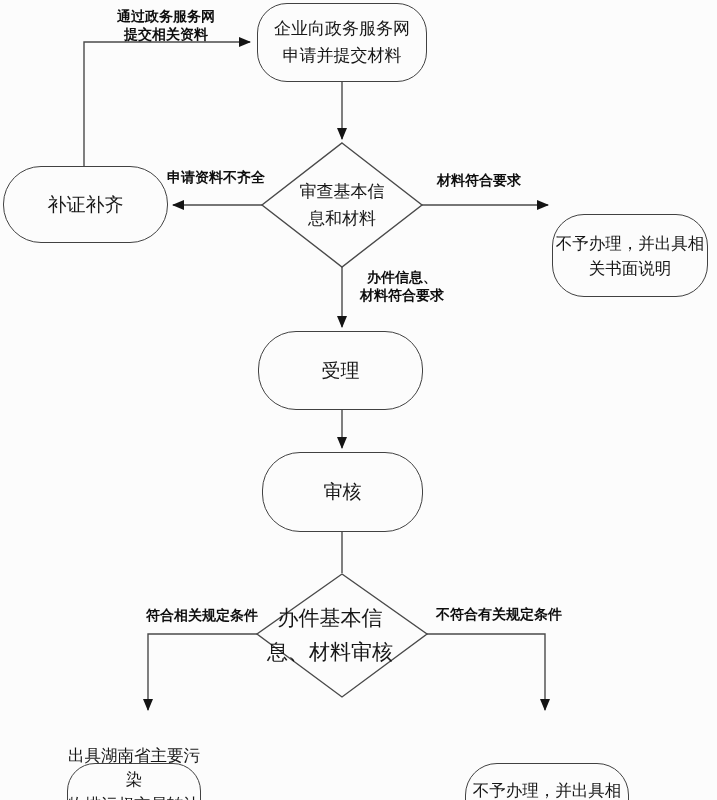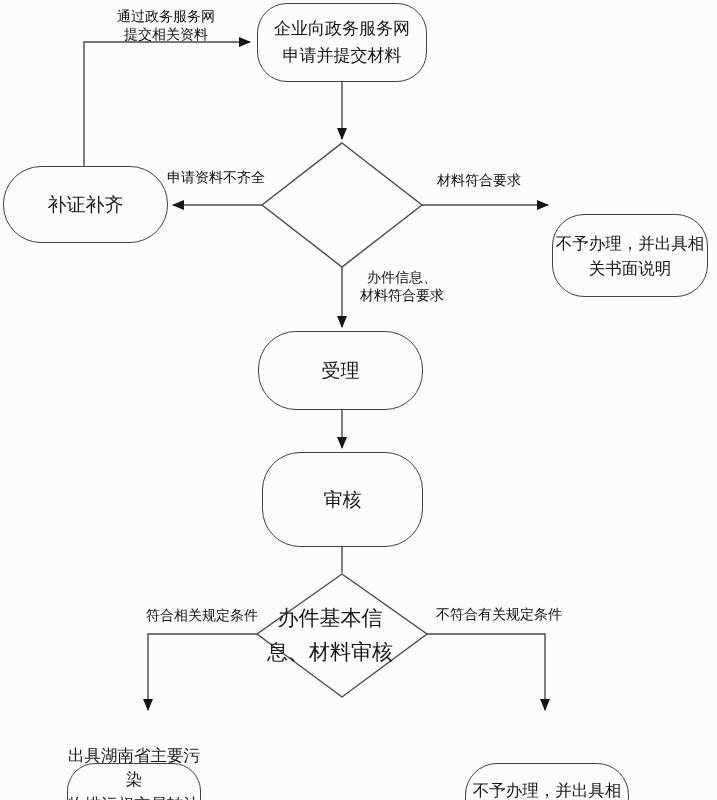--- a/index.html
+++ b/index.html
@@ -18,30 +18,30 @@
     font-size:17px;line-height:1.55;color:#161616;
   }
   .node.big{font-size:19px;}
   .node.small{font-size:16.5px;line-height:1.5;margin-top:48px;}
   .diamond-text{
     position:absolute;display:flex;align-items:center;justify-content:center;
     text-align:center;white-space:pre-line;
     font-size:17px;line-height:1.6;color:#161616;
   }
   .edge-label{
-    position:absolute;font-weight:normal;font-size:14px;color:#0e0e0e;
+    position:absolute;font-weight:bold;font-size:14px;color:#0e0e0e;
     white-space:nowrap;line-height:1.3;
   }
   .edge-label.multi{white-space:pre-line;text-align:center;}
   
   .n-apply{left:257px;top:3px;width:170px;height:79px;border-radius:30px;}
   .n-supplement{left:3px;top:166px;width:165px;height:77px;border-radius:38px;}
   .n-reject1{left:552px;top:166px;width:156px;height:83px;border-radius:32px;}
   .n-accept{left:258px;top:331px;width:165px;height:79px;border-radius:38px;}
-  .n-audit{left:262px;top:452px;width:161px;height:95px;border-radius:38px;}
+  .n-audit{left:262px;top:452px;width:161px;height:80px;border-radius:38px;}
   .n-issue{left:67px;top:715px;width:134px;height:83px;border-radius:28px;}
   .n-reject2{left:465px;top:715px;width:164px;height:79px;border-radius:32px;}
   .t-review1{left:272px;top:176px;width:140px;height:58px;}
   .t-review2{left:260px;top:606px;width:140px;height:58px;font-size:21px;}
   .l-submit{left:96px;top:7px;width:140px;}
   .l-incomplete{left:167px;top:168px;}
   .l-notlegal{left:437px;top:171px;}
   .l-meetsreq{left:352px;top:268px;width:100px;}
   .l-meetscond{left:146px;top:606px;}
   .l-notmeetscond{left:436px;top:605px;}
@@ -78,20 +78,22 @@
   <div class="node n-reject1 small">不予办理，并出具相
 关书面说明</div>
   <div class="node n-accept big">受理</div>
   <div class="node n-audit big">审核</div>
   <div class="node n-issue small">出具湖南省主要污染
 物排污权交易转让审
 批移交单</div>
   <div class="node n-reject2 small">不予办理，并出具相
 关书面说明</div>
 
+  <div class="diamond-text t-review1">审查基本信
+息和材料</div>
   <div class="diamond-text t-review2">办件基本信
 息、材料审核</div>
 
   <div class="edge-label multi l-submit">通过政务服务网
 提交相关资料</div>
   <div class="edge-label l-incomplete">申请资料不齐全</div>
   <div class="edge-label l-notlegal">材料符合要求</div>
   <div class="edge-label multi l-meetsreq">办件信息、
 材料符合要求</div>
   <div class="edge-label l-meetscond">符合相关规定条件</div>

